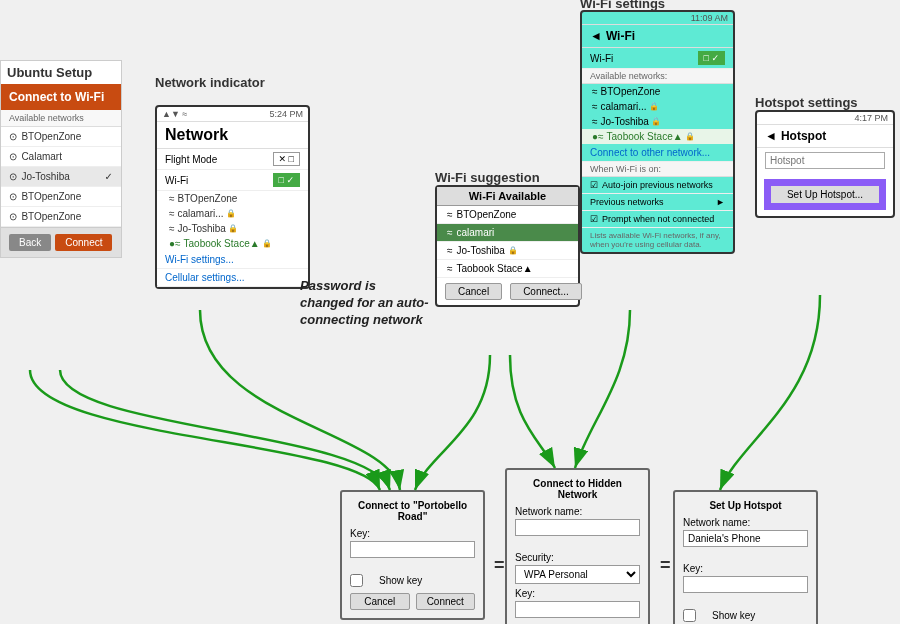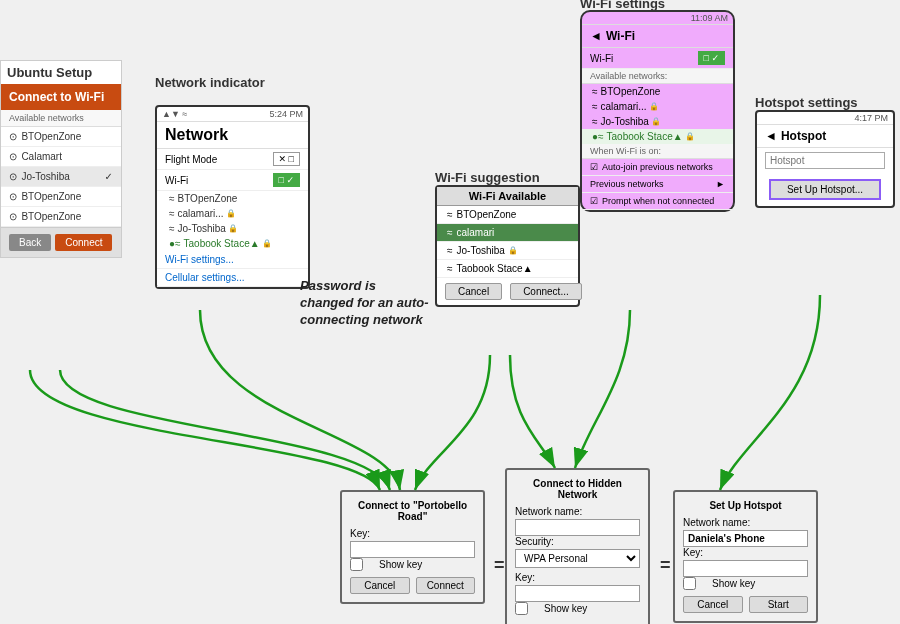--- a/index.html
+++ b/index.html
@@ -147,23 +147,23 @@
       color: #0066cc;
       border-bottom: 1px solid #eee;
     }
     .lock-icon { font-size: 8px; }
 
     
     .wifi-settings {
       position: absolute;
       left: 580px; top: 10px;
       width: 155px;
-      background: #f0abfc;
+      background: #5eead4;
       border: 2px solid #333;
-      border-radius: 10px;
+      border-radius: 4px;
     }
     .ws-title-bar {
       display: flex;
       justify-content: flex-end;
       align-items: center;
       padding: 1px 5px;
       font-size: 9px;
       color: #555;
       border-bottom: 1px solid #ddd;
     }
@@ -313,21 +313,21 @@
     .hs-note {
       padding: 4px 8px;
       font-size: 8px;
       color: #333;
       border-bottom: 1px solid #eee;
     }
     .hs-btn {
       display: block;
       margin: 6px auto;
       background: #ddd;
-      border: 2px solid #8b5cf6;
+      border: 7px solid #8b5cf6;
       padding: 3px 16px;
       font-size: 10px;
       cursor: pointer;
     }
 
     
     .dialog {
       position: absolute;
       background: #f0f0f0;
       border: 2px solid #666;
@@ -343,23 +343,22 @@
     }
     .dialog-label {
       font-size: 10px;
       margin-bottom: 2px;
     }
     .dialog-input {
       width: 100%;
       border: 1px solid #999;
       padding: 2px 4px;
       font-size: 10px;
-      margin-bottom: 0;
-      background: #fff;
-      font-weight: bold;
+      margin-bottom: 16px;
+      background: #fff;
     }
     .dialog-select {
       width: 100%;
       border: 1px solid #999;
       padding: 2px 4px;
       font-size: 10px;
       margin-bottom: 4px;
       background: #fff;
     }
     .dialog-checkbox-row {
@@ -528,33 +527,35 @@
   <div class="ws-wifi-item">
     <span>≈</span>
     <span>Jo-Toshiba</span>
     <span class="lock-icon">🔒</span>
   </div>
   <div class="ws-wifi-item active">
     <span>●≈</span>
     <span>Taobook Stace▲</span>
     <span class="lock-icon">🔒</span>
   </div>
+  <div class="ws-link">Connect to other network...</div>
   <div class="ws-section">When Wi-Fi is on:</div>
   <div class="ws-option">
     <span>☑</span>
     <span>Auto-join previous networks</span>
   </div>
   <div class="ws-option-arrow">
     <span>Previous networks</span>
     <span>►</span>
   </div>
   <div class="ws-option">
     <span>☑</span>
     <span>Prompt when not connected</span>
   </div>
+  <div class="ws-note">Lists available Wi-Fi networks, if any, when you're using cellular data.</div>
 </div>
 
 <div class="title-above" style="left:435px; top:170px;">Wi-Fi suggestion</div>
 
 <div class="wifi-suggestion">
   <div class="wfs-header">Wi-Fi Available</div>
   <div class="wfs-item">
     <span>≈</span>
     <span>BTOpenZone</span>
   </div>

